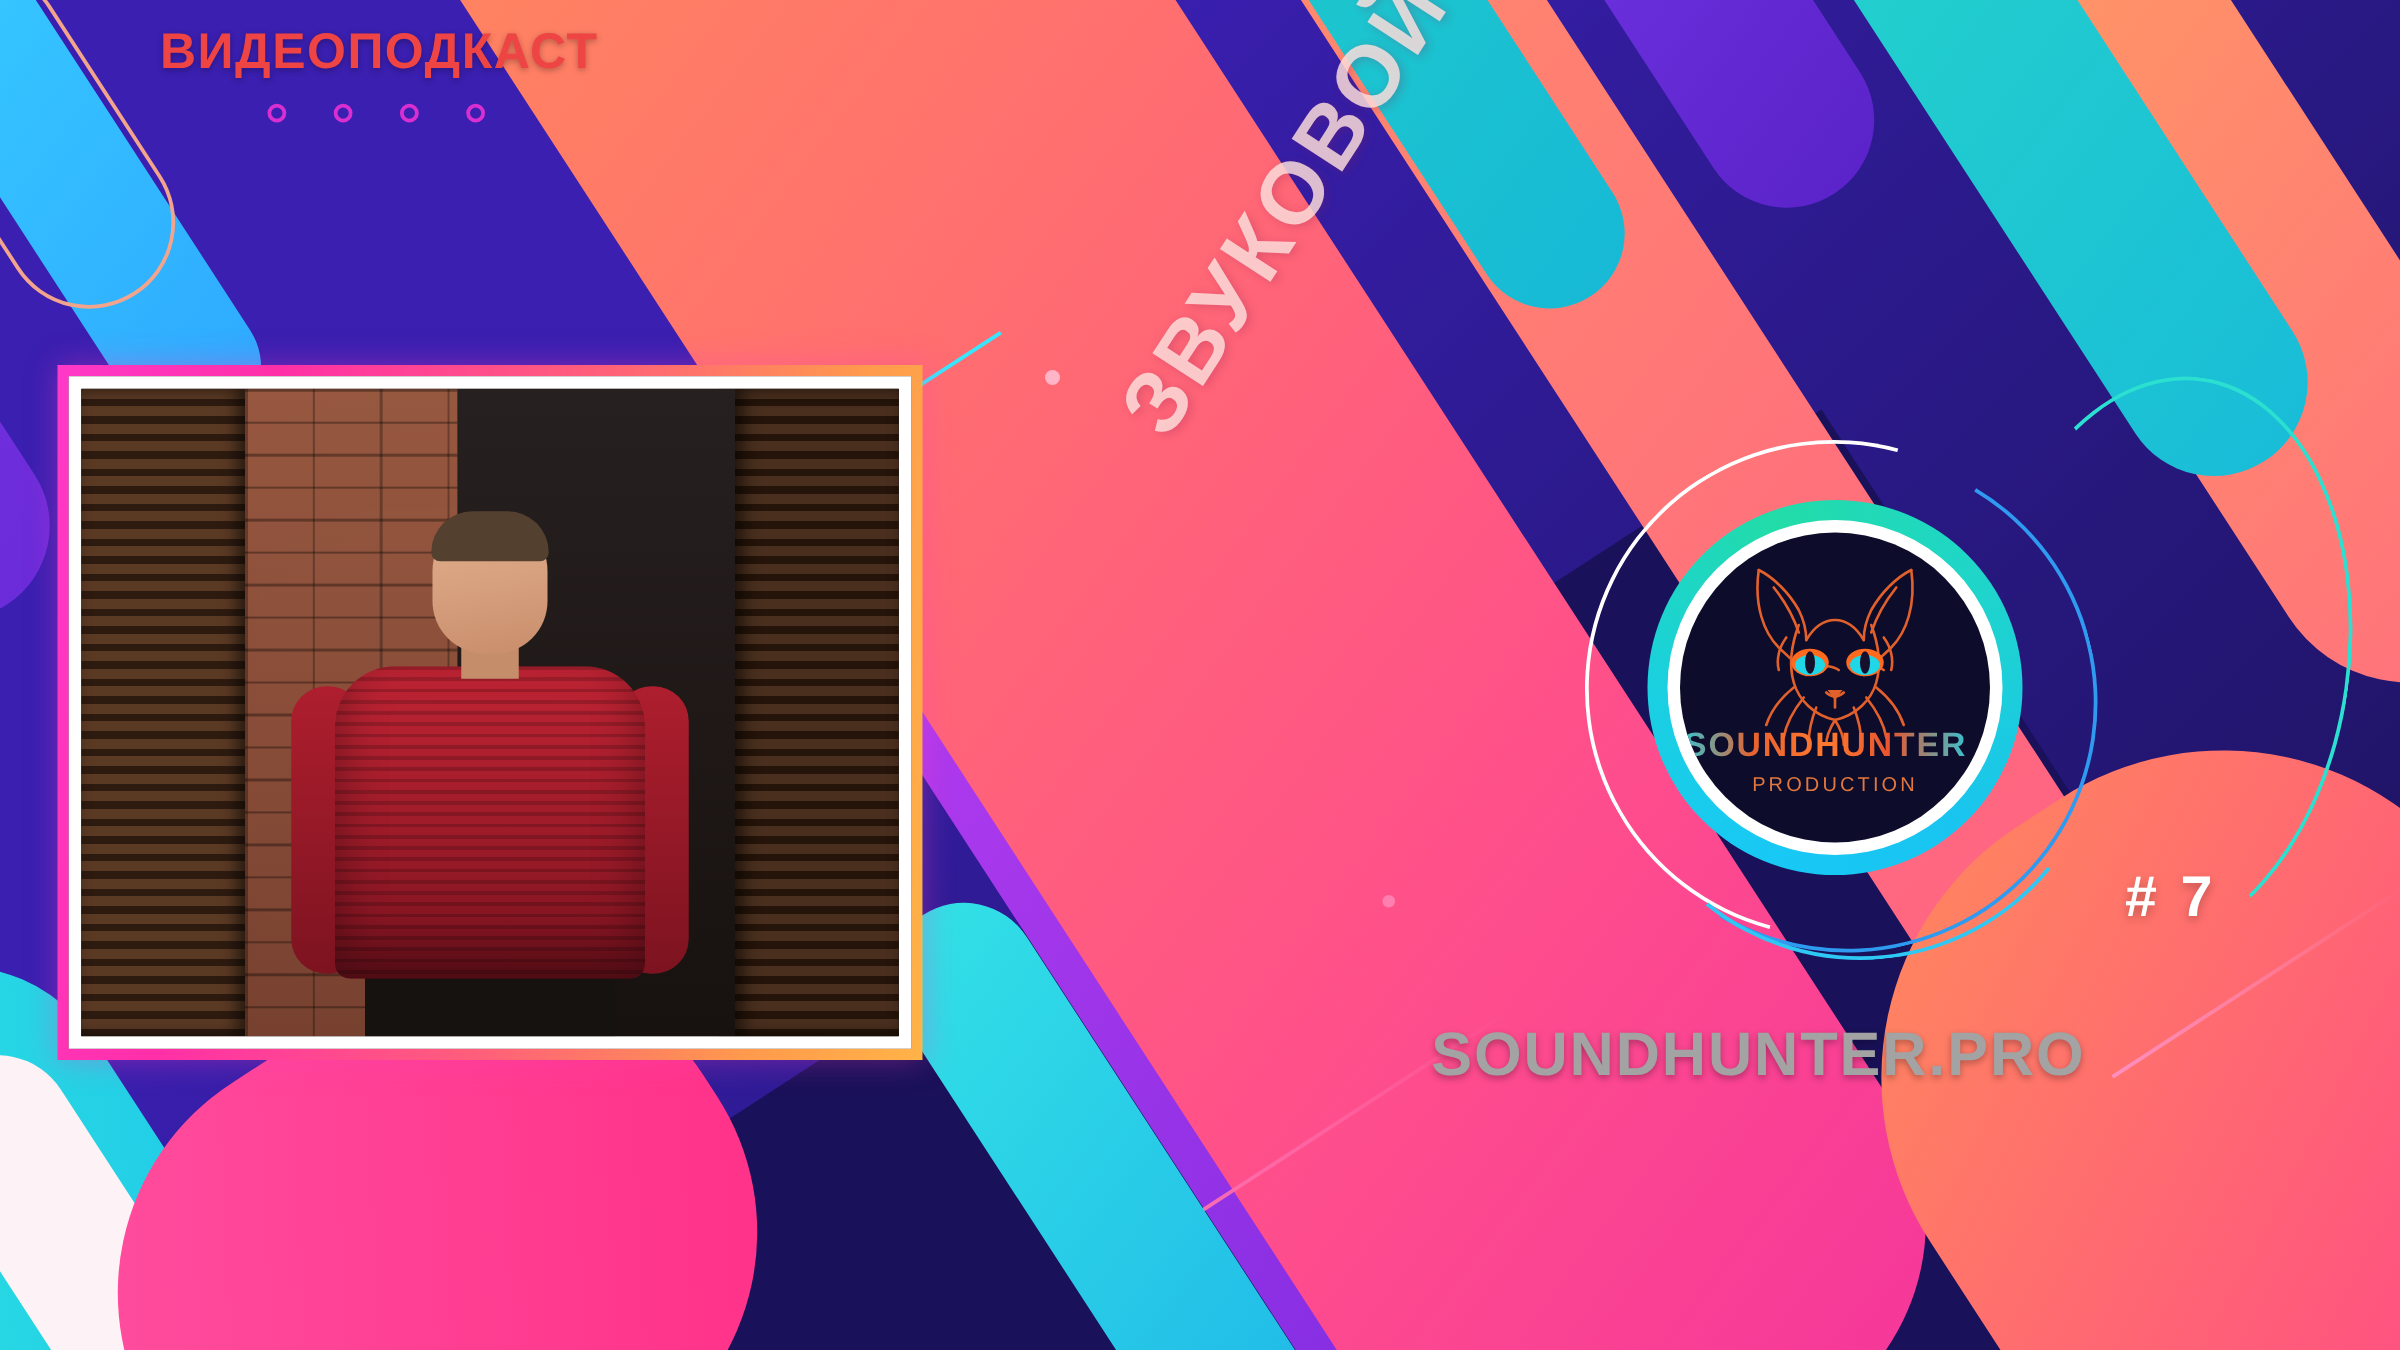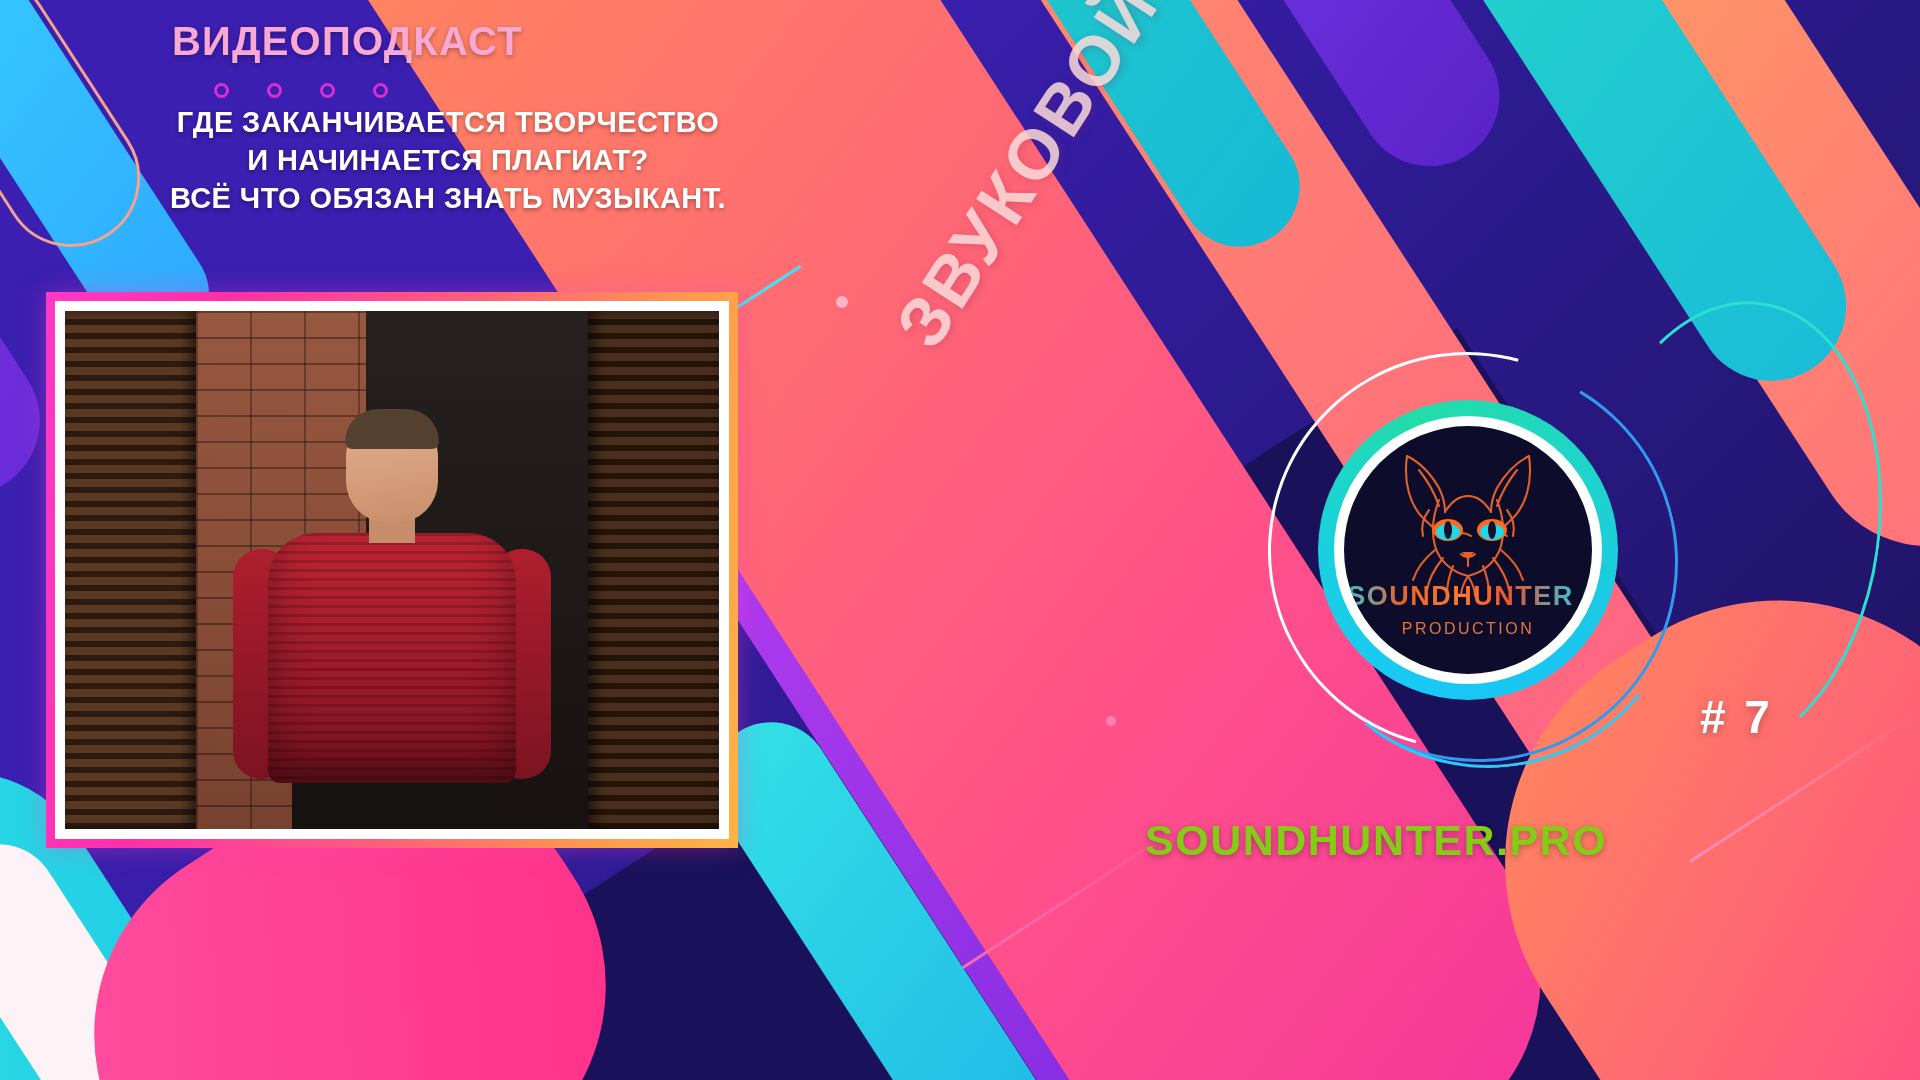--- a/index.html
+++ b/index.html
@@ -22,23 +22,22 @@
     position:absolute; right:-5%; bottom:-10%; width:95%; height:95%;
     background:#191159;
     transform:rotate(-33deg);
     transform-origin:bottom right;
   }
 
   
   .header{ position:absolute; left:128px; top:18px; z-index:40; }
   .kicker{
     font-size:40px; font-weight:bold; letter-spacing:1.2px;
-    color:#f9a8d4; line-height:1.18;
+    color:#ef4444; line-height:1.18;
     text-shadow:0 2px 5px rgba(0,0,0,.30);
-    margin-left:44px;
   }
   .kicker2{
     font-size:42px; font-weight:bold; letter-spacing:1.2px;
     color:#f43b83; line-height:1.18; margin-top:4px;
     text-shadow:0 2px 5px rgba(0,0,0,.30);
   }
   .dots{ display:flex; gap:38px; margin:18px 0 4px 86px; }
   .dots span{
     width:15px; height:15px; border-radius:50%;
     border:3px solid #d92fd1; display:block;
@@ -286,21 +285,21 @@
 
   
   .num{
     position:absolute; left:1700px; top:690px; z-index:46;
     color:#ffffff; font-size:46px; font-weight:bold; letter-spacing:3px;
     text-shadow:0 3px 8px rgba(0,0,0,.25);
   }
   
   .url{
     position:absolute; left:1145px; top:816px; z-index:46;
-    color:#84cc16; font-size:43px; font-weight:bold; letter-spacing:1.5px;
+    color:#a3a3a3; font-size:49px; font-weight:bold; letter-spacing:1.5px;
     text-shadow:0 2px 6px rgba(0,0,0,.3);
   }
   
   .dot-acc{ position:absolute; border-radius:50%; z-index:36; }
 </style>
 </head>
 <body>
 
 <div id="stage">
 
@@ -339,25 +338,20 @@
   <div class="arc arc-blue2"></div>
   <div class="arc arc-teal-r"></div>
 
   <div class="header">
     <div class="kicker">ВИДЕОПОДКАСТ</div>
     <div class="dots">
       <span></span>
       <span></span>
       <span></span>
       <span></span>
-    </div>
-    <div class="subtitle">
-      <div>ГДЕ ЗАКАНЧИВАЕТСЯ ТВОРЧЕСТВО</div>
-      <div>И НАЧИНАЕТСЯ ПЛАГИАТ?</div>
-      <div>ВСЁ ЧТО ОБЯЗАН ЗНАТЬ МУЗЫКАНТ.</div>
     </div>
   </div>
 
   <div class="photo-frame">
     <div class="photo-inner">
       <div class="photo">
         <div class="brick"></div>
         <div class="dark-panel"></div>
         <div class="shutter-l"></div>
         <div class="shutter-r"></div>

